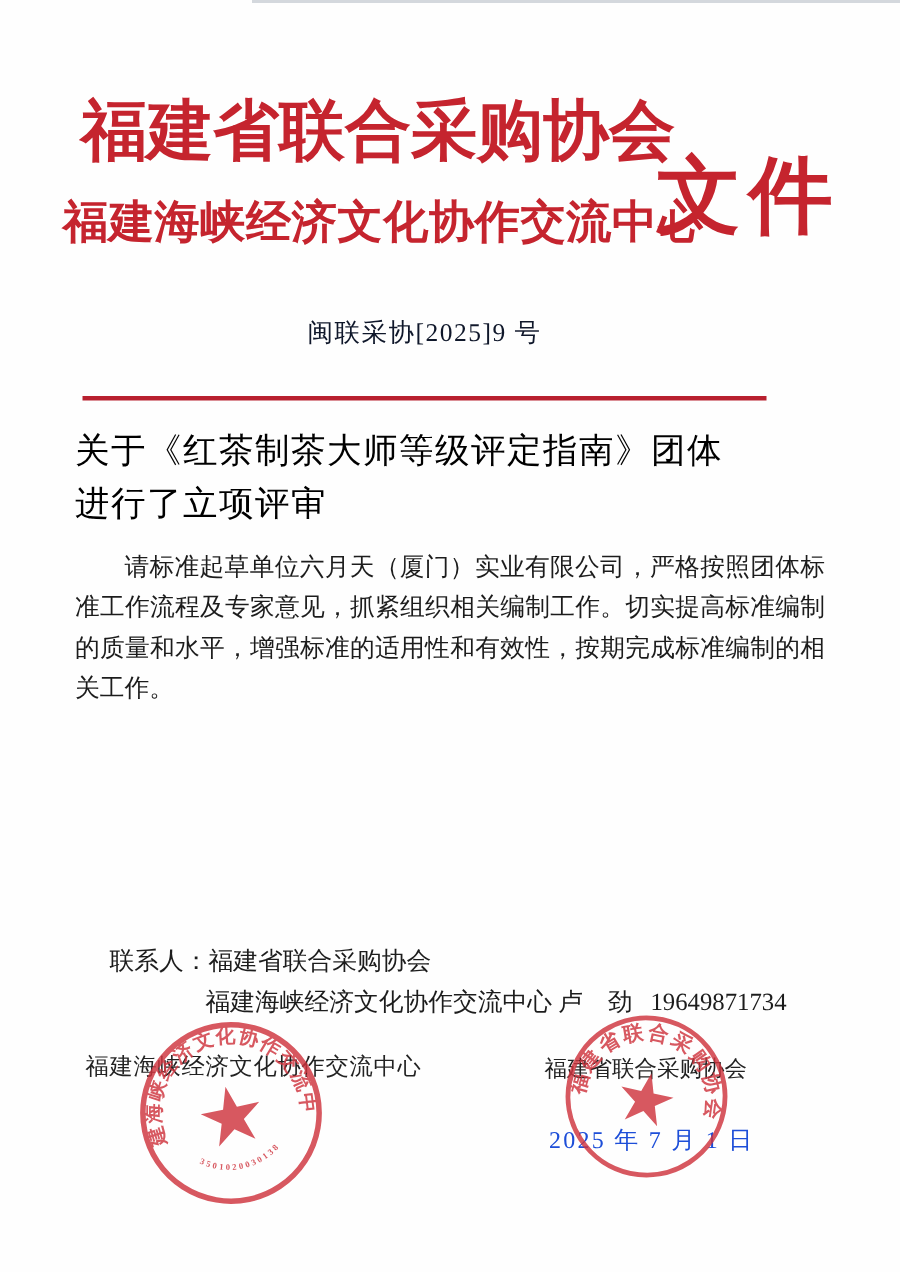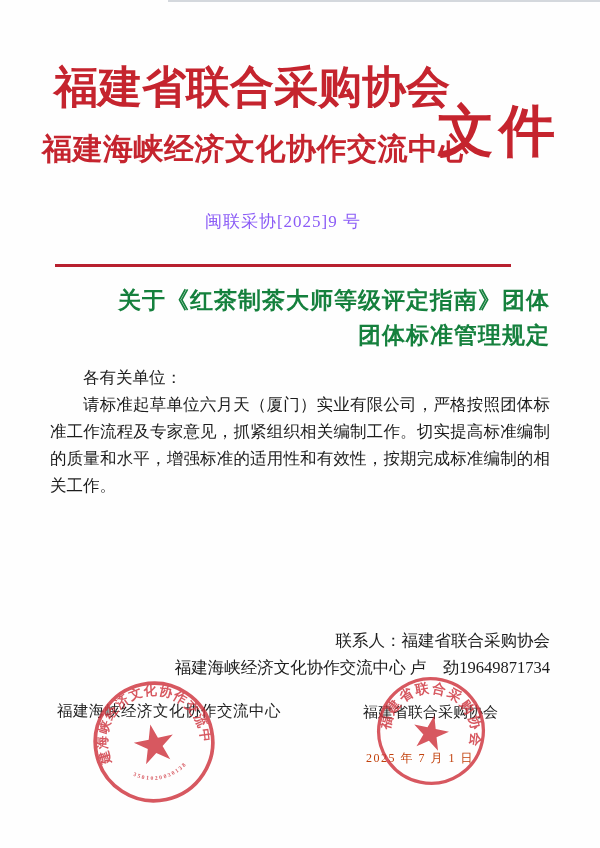--- a/index.html
+++ b/index.html
@@ -26,57 +26,57 @@
     font-size:30px;font-weight:700;line-height:1.4;
     color:#c5242e;letter-spacing:.5px;white-space:nowrap;
   }
   .doc-type{
     position:absolute;left:438px;top:98px;
     font-size:56px;font-weight:700;line-height:1.2;
     color:#c5242e;letter-spacing:5px;white-space:nowrap;
   }
   .doc-number{
     position:absolute;left:55px;top:210px;width:456px;
-    text-align:center;font-size:17px;color:#8b5cf6;letter-spacing:1px;
+    text-align:center;font-size:17px;color:#0f172a;letter-spacing:1px;
   }
   .red-divider{
     position:absolute;left:55px;top:264px;width:456px;height:3px;
     background:#b8202f;
   }
   
   .title{
     position:absolute;left:50px;top:283px;width:500px;
-    text-align:right;font-size:23px;font-weight:700;line-height:35px;
-    color:#15803d;letter-spacing:1px;
+    text-align:left;font-size:23px;font-weight:400;line-height:35px;
+    color:#000000;letter-spacing:1px;
   }
   .body-text{
     position:absolute;left:50px;top:364px;width:500px;
     font-size:16.5px;line-height:27px;text-align:justify;color:#1c1c1c;
   }
   .body-text p{margin:0;text-indent:2em;}
   .salutation{text-indent:0;}
   .contact{
     position:absolute;left:50px;top:627px;width:500px;
     font-size:16.5px;line-height:27px;color:#1c1c1c;
   }
-  .contact-line{display:flex;justify-content:flex-end;}
+  .contact-line{display:flex;justify-content:flex-start;}
   .contact-line.l1{padding-left:23px;}
-  .contact-line.l2{padding-left:87px;}
+  .contact-line.l2{padding-left:87px;gap:12px;}
   
   .sig-left-org{
     position:absolute;left:57px;top:701px;
     font-size:15.5px;letter-spacing:.5px;color:#222;z-index:1;white-space:nowrap;
   }
   .sig-right-org{
     position:absolute;left:363px;top:703px;
     font-size:15px;letter-spacing:0;color:#222;z-index:1;white-space:nowrap;
   }
   .sig-date{
     position:absolute;left:366px;top:750px;
-    font-size:12px;letter-spacing:1.5px;color:#c2410c;z-index:1;white-space:nowrap;
+    font-size:16px;letter-spacing:1.5px;color:#1d4ed8;z-index:1;white-space:nowrap;
   }
   
   .seal{position:absolute;z-index:2;opacity:.82;}
   .seal-left{left:90px;top:678px;width:128px;height:128px;transform:rotate(-12deg);}
   .seal-right{left:374px;top:674px;width:114px;height:114px;transform:rotate(12deg);}
   .seal text{fill:#cf343e;font-family:"Liberation Serif","DejaVu Serif",serif;font-weight:700;}
   .seal .ring{stroke:#cf343e;stroke-width:3.5;fill:none;}
   .seal .star{fill:#cf343e;}
 </style>
 </head>
@@ -89,25 +89,24 @@
   <div class="org1">福建省联合采购协会</div>
   <div class="org2">福建海峡经济文化协作交流中心</div>
   <div class="doc-type">文件</div>
 
   <div class="doc-number">闽联采协[2025]9 号</div>
 
   <div class="red-divider"></div>
 
   <div class="title">
     <div>关于《红茶制茶大师等级评定指南》团体</div>
-    <div>团体标准管理规定</div>
+    <div>进行了立项评审</div>
   </div>
 
   <div class="body-text">
-    <p class="salutation">各有关单位：</p>
     <p>请标准起草单位六月天（厦门）实业有限公司，严格按照团体标准工作流程及专家意见，抓紧组织相关编制工作。切实提高标准编制的质量和水平，增强标准的适用性和有效性，按期完成标准编制的相关工作。</p>
   </div>
 
   <div class="contact">
     <div class="contact-line l1">
       <span>联系人：福建省联合采购协会</span>
     </div>
     <div class="contact-line l2">
       <span>福建海峡经济文化协作交流中心 卢　劲</span>
       <span>19649871734</span>

